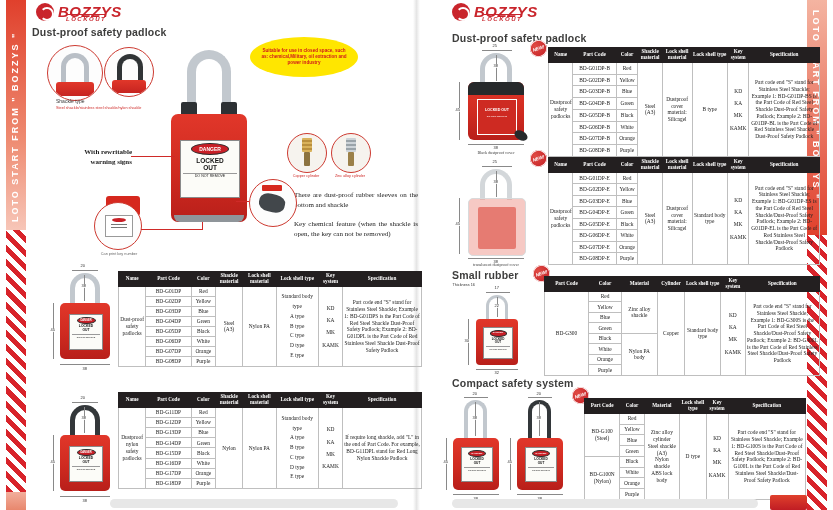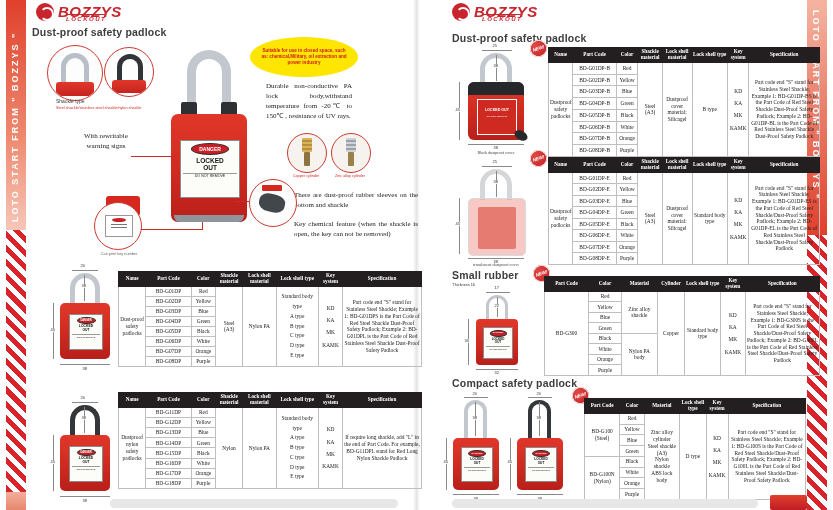--- a/index.html
+++ b/index.html
@@ -103,36 +103,35 @@
     <div class="pl-body" style="left:0;top:64px;width:76px;height:108px;">
       <div class="pl-label" style="left:9px;top:26px;width:58px;height:56px;">
         <div class="pl-danger" style="width:36px;height:10px;font-size:5px;line-height:10px;">DANGER</div>
         <div class="pl-locked" style="font-size:6.5px;width:40px;margin:2px auto 0;">LOCKED OUT</div>
         <div class="pl-remove" style="font-size:3.6px;">DO NOT REMOVE</div>
       </div>
       <div class="pl-sleeve" style="left:3px;bottom:0;width:70px;height:7px;"></div>
     </div>
   </div>
 
-  <div class="para" style="left:266px;top:82px;width:86px;">Durable non-conductive PA lock body,withstand temperature from -20℃ to 150℃ , resistance of UV rays.</div>
   <div class="para" style="left:294px;top:191px;width:124px;">There are dust-proof rubber sleeves on the bottom and shackle</div>
   <div class="para" style="left:294px;top:220px;width:124px;">Key chemical feature (when the shackle is open, the key can not be removed)</div>
 
   <div class="zcirc" style="left:287px;top:133px;width:38px;height:38px;background:#f6f3ee;">
     <div style="position:absolute;left:14px;top:4px;width:10px;height:14px;background:repeating-linear-gradient(180deg,#d9b25c 0 2px,#b98f3e 2px 4px);border-radius:1px;"></div>
     <div style="position:absolute;left:16px;top:18px;width:6px;height:14px;background:#8c7340;border-radius:1px;"></div>
   </div>
   <div class="zcirc" style="left:331px;top:133px;width:38px;height:38px;background:#f6f3ee;">
     <div style="position:absolute;left:14px;top:4px;width:10px;height:14px;background:repeating-linear-gradient(180deg,#cdd3d8 0 2px,#9aa3a9 2px 4px);border-radius:1px;"></div>
     <div style="position:absolute;left:16px;top:18px;width:6px;height:14px;background:#9b8049;border-radius:1px;"></div>
   </div>
   <div class="caption-red" style="left:287px;top:174px;width:38px;text-align:center;">Copper cylinder</div>
   <div class="caption-red" style="left:331px;top:174px;width:38px;text-align:center;">Zinc alloy cylinder</div>
 
-  <div class="para" style="left:80px;top:132px;width:52px;text-align:center;">With rewritable warning signs</div>
+  <div class="para" style="left:80px;top:148px;width:52px;text-align:right;font-weight:bold;">With rewritable warning signs</div>
   <div class="redline" style="left:131px;top:156px;width:44px;height:1px;"></div>
 
   <div style="position:absolute;left:106px;top:196px;width:34px;height:20px;background:#d6281e;border-radius:3px;"></div>
   <div class="zcirc" style="left:94px;top:202px;width:46px;height:46px;">
     <div style="position:absolute;left:10px;top:12px;width:26px;height:20px;background:#fff;border:0.5px solid #999;">
       <div style="width:14px;height:4px;background:#c92027;border-radius:50%;margin:2px auto 1px;"></div>
       <div style="width:16px;height:1px;background:#777;margin:2px auto;"></div>
       <div style="width:16px;height:1px;background:#777;margin:2px auto;"></div>
     </div>
   </div>
@@ -654,21 +653,21 @@
           <tr>
             <td>Orange</td>
           </tr>
           <tr>
             <td>Purple</td>
           </tr>
         </tbody>
       </table>
     </div>
 
-  <div class="ptitle" style="left:452px;top:377px;">Compact safety padlock</div>
+  <div class="ptitle" style="left:452px;top:377px;">Compact safety system</div>
   <div class="badge" style="left:572px;top:387px;">NEW!</div>
 
   <div class="pl" style="left:444px;top:392px;width:62px;height:116px;">
     <span class="dnum" style="left:28px;top:0;">20</span>
     <div class="dim" style="left:20px;top:5px;width:24px;height:1px;"></div>
     <div class="pl-shackle" style="left:20px;top:8px;width:15px;height:36px;border-width:4.5px;border-radius:12px 12px 0 0;"></div>
     <div class="dim" style="left:31px;top:10px;width:1px;height:34px;"></div>
     <span class="dnum" style="left:28px;top:24px;">38</span>
     <div class="pl-body" style="left:9px;top:46px;width:46px;height:52px;border-radius:5px;">
       <div class="pl-label" style="left:8px;top:9px;width:30px;height:33px;">

